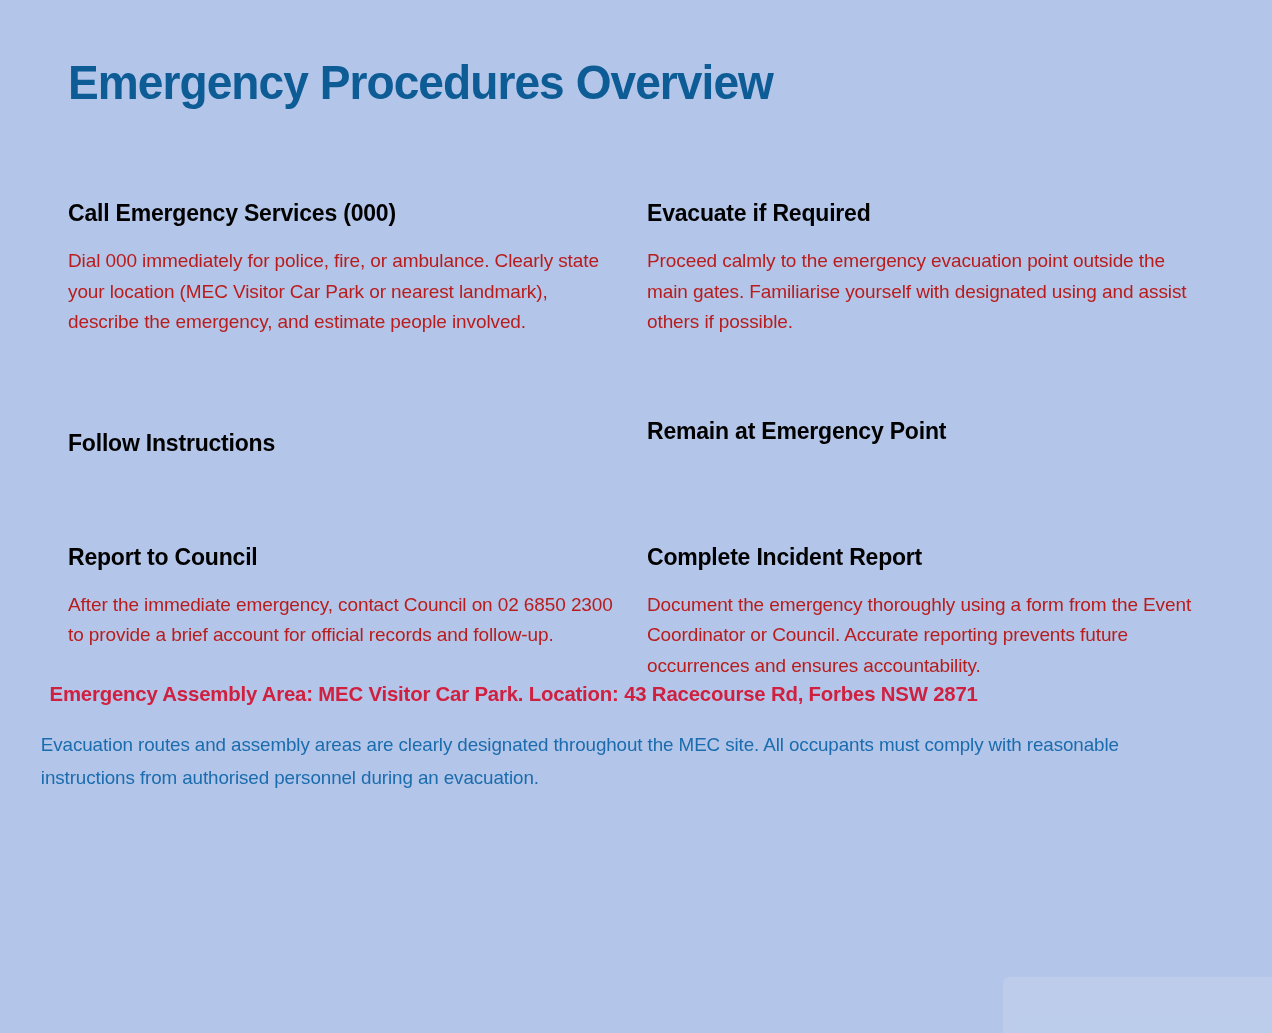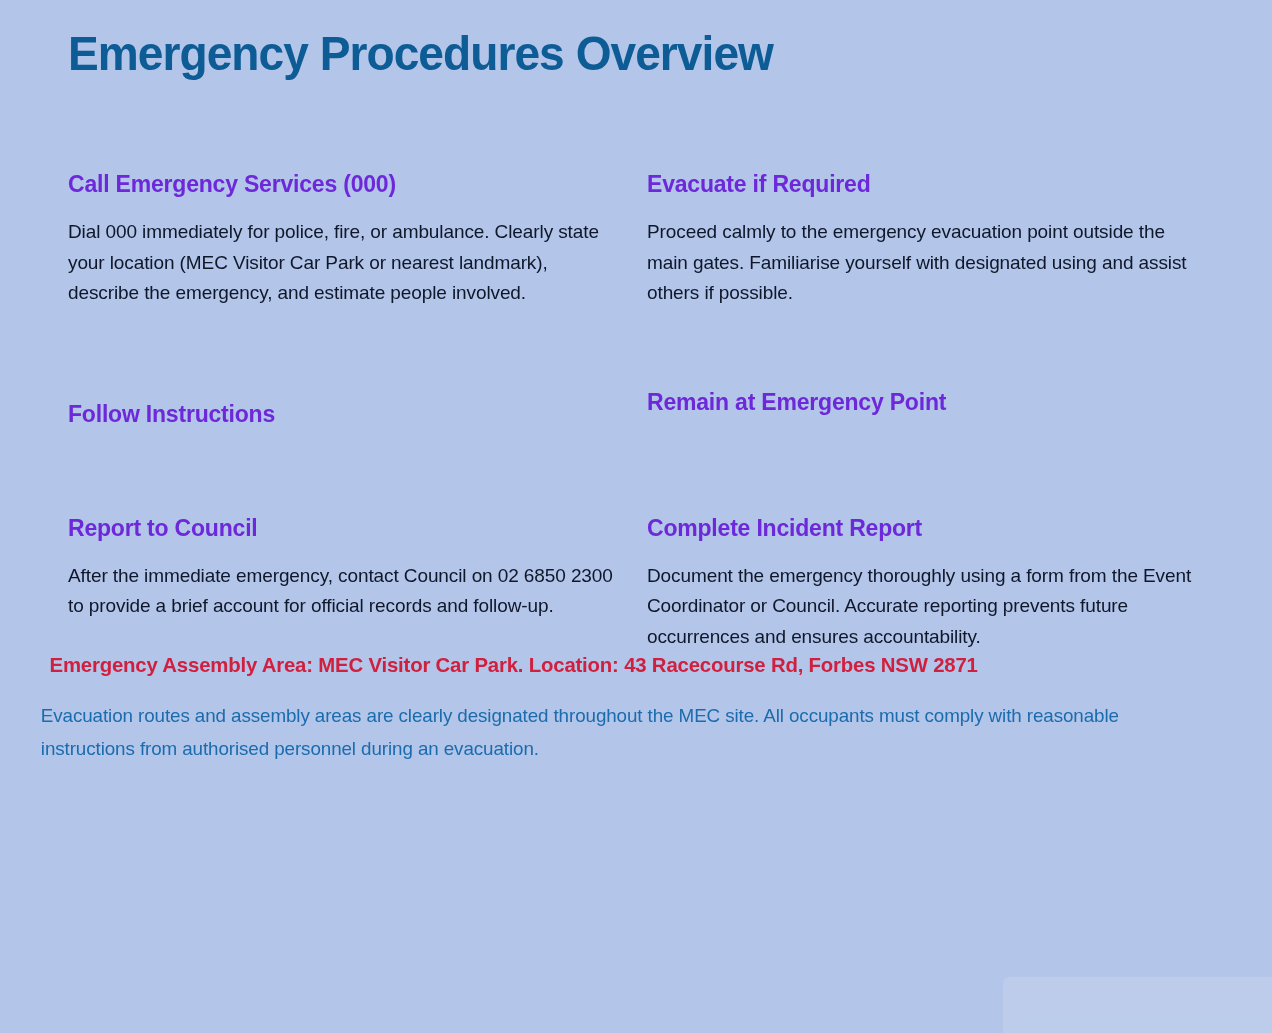--- a/index.html
+++ b/index.html
@@ -6,21 +6,21 @@
   html, body { margin: 0; padding: 0; }
   body {
     width: 1272px;
     height: 1033px;
     background: #b3c5e8;
     font-family: "Liberation Sans", sans-serif;
     overflow: hidden;
     position: relative;
   }
   .page {
-    padding: 27px 68px 0 68px;
+    padding: 56px 68px 0 68px;
     position: relative;
   }
   h1.page-title {
     margin: 0;
     font-size: 49px;
     line-height: 52px;
     font-weight: 700;
     color: #0d5c95;
     letter-spacing: -1px;
     transform: scaleX(0.94);
@@ -32,29 +32,29 @@
     display: grid;
     grid-template-columns: 552px 552px;
     column-gap: 27px;
     row-gap: 79px;
   }
   .section h2 {
     margin: 0 0 19px 0;
     font-size: 23px;
     line-height: 28px;
     font-weight: 700;
-    color: #6d28d9;
+    color: #000000;
     letter-spacing: -0.2px;
   }
   .section.tight h2 { margin-bottom: 7px; margin-top: 12px; }
   .section p {
     margin: 0;
     font-size: 19px;
     line-height: 30.5px;
-    color: #0f172a;
+    color: #b91c1c;
     letter-spacing: -0.1px;
   }
   .footer {
     width: 1170px;
     margin-left: -36px;
     text-align: left;
   }
   .assembly-line {
     margin: 0;
     font-size: 21px;

